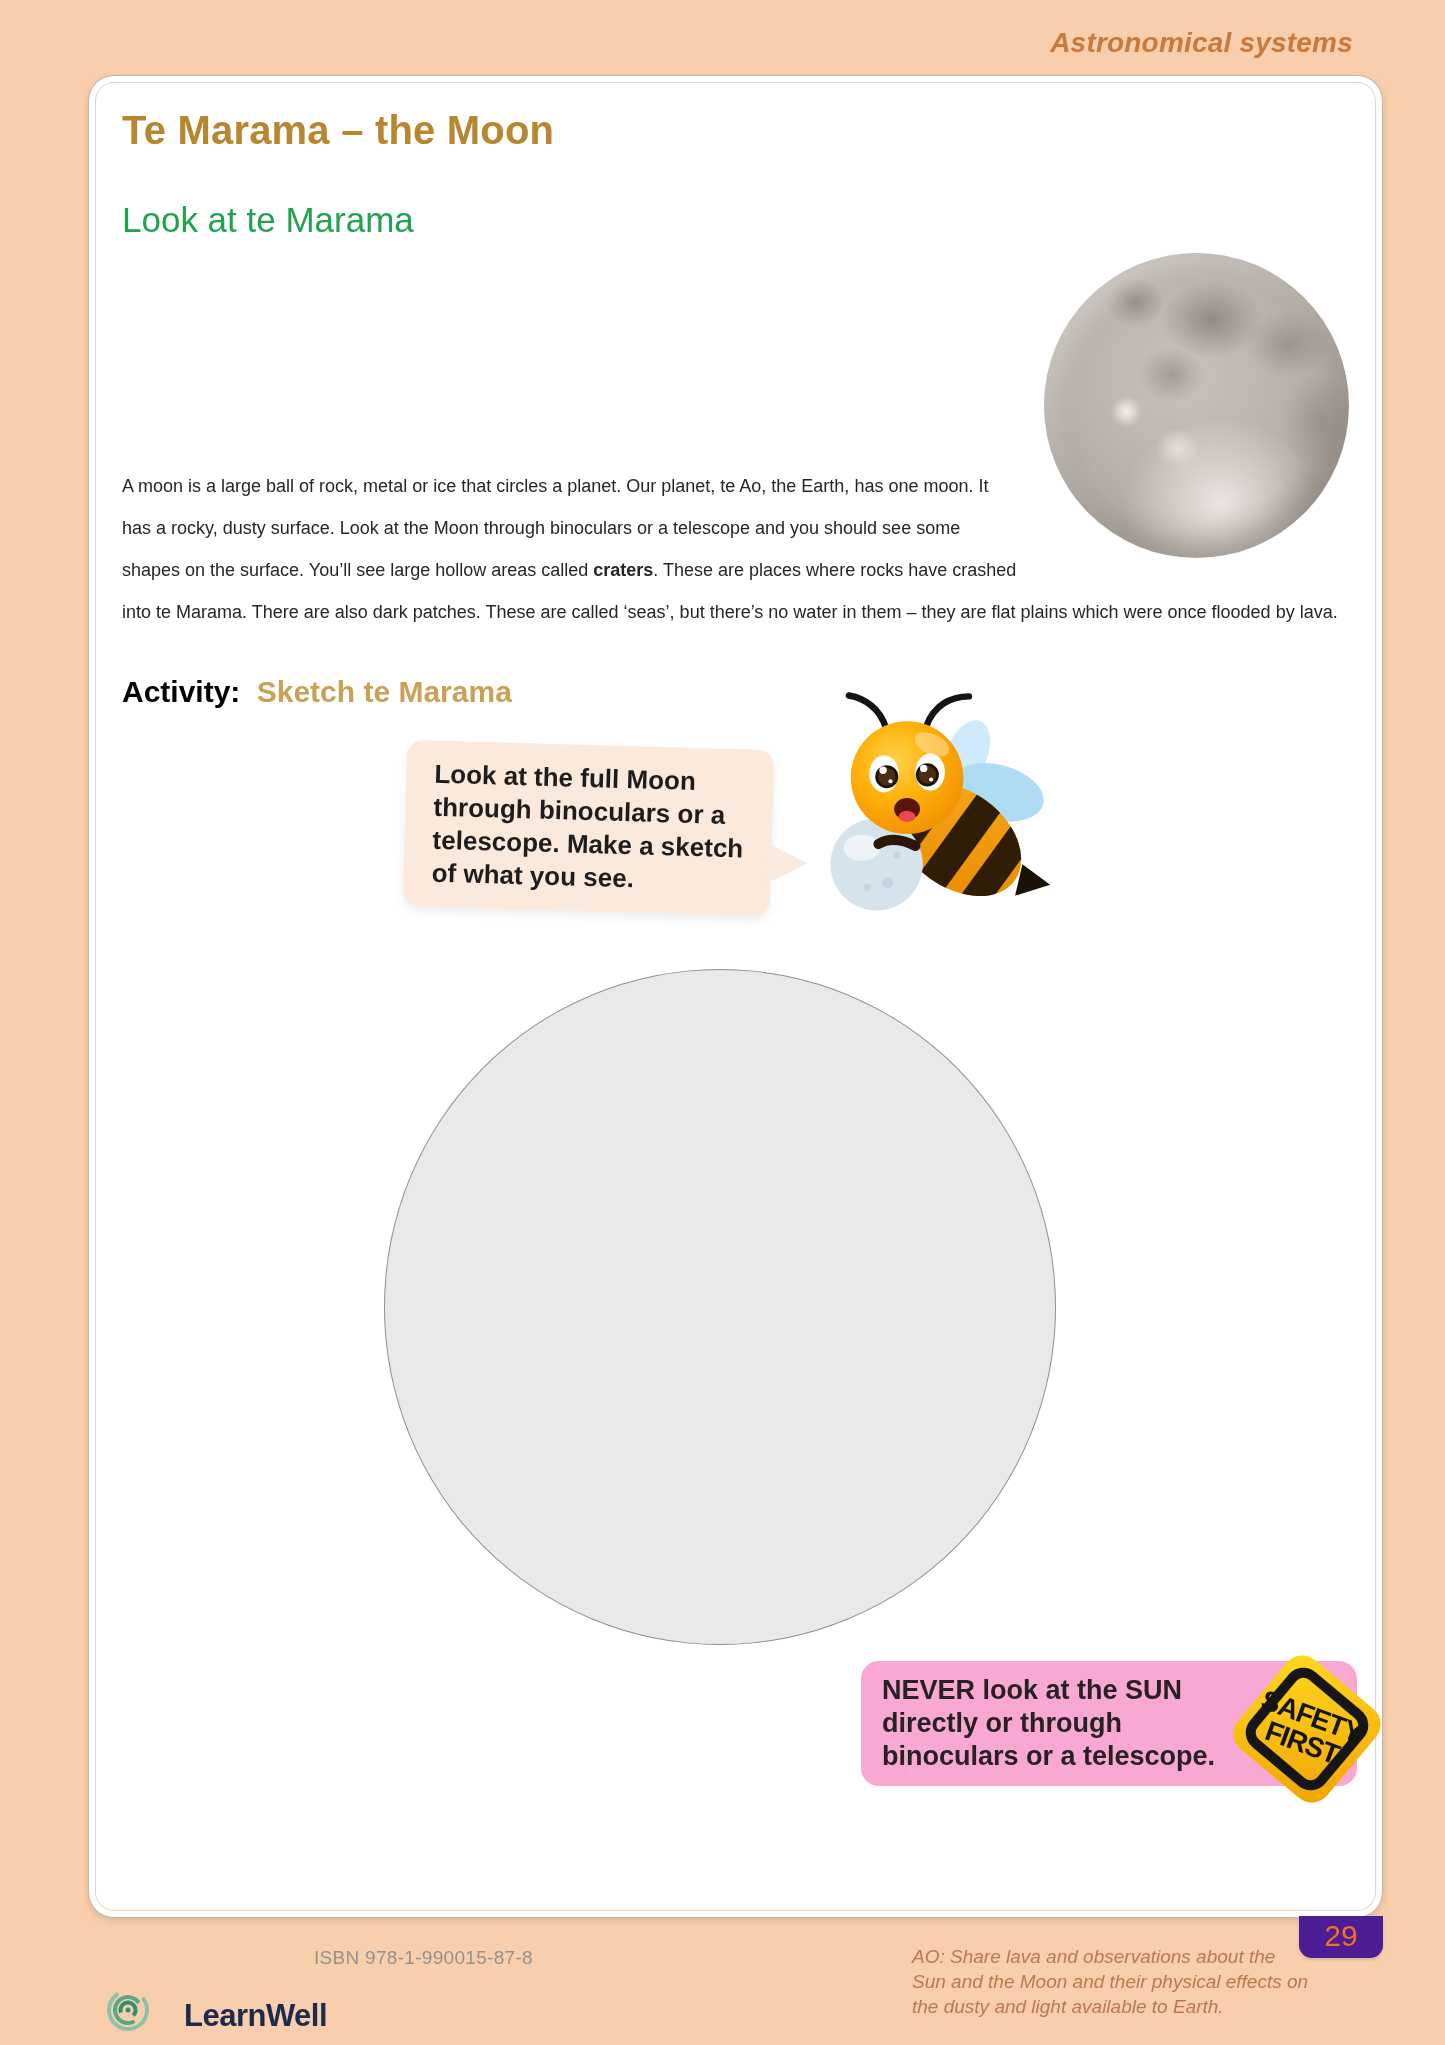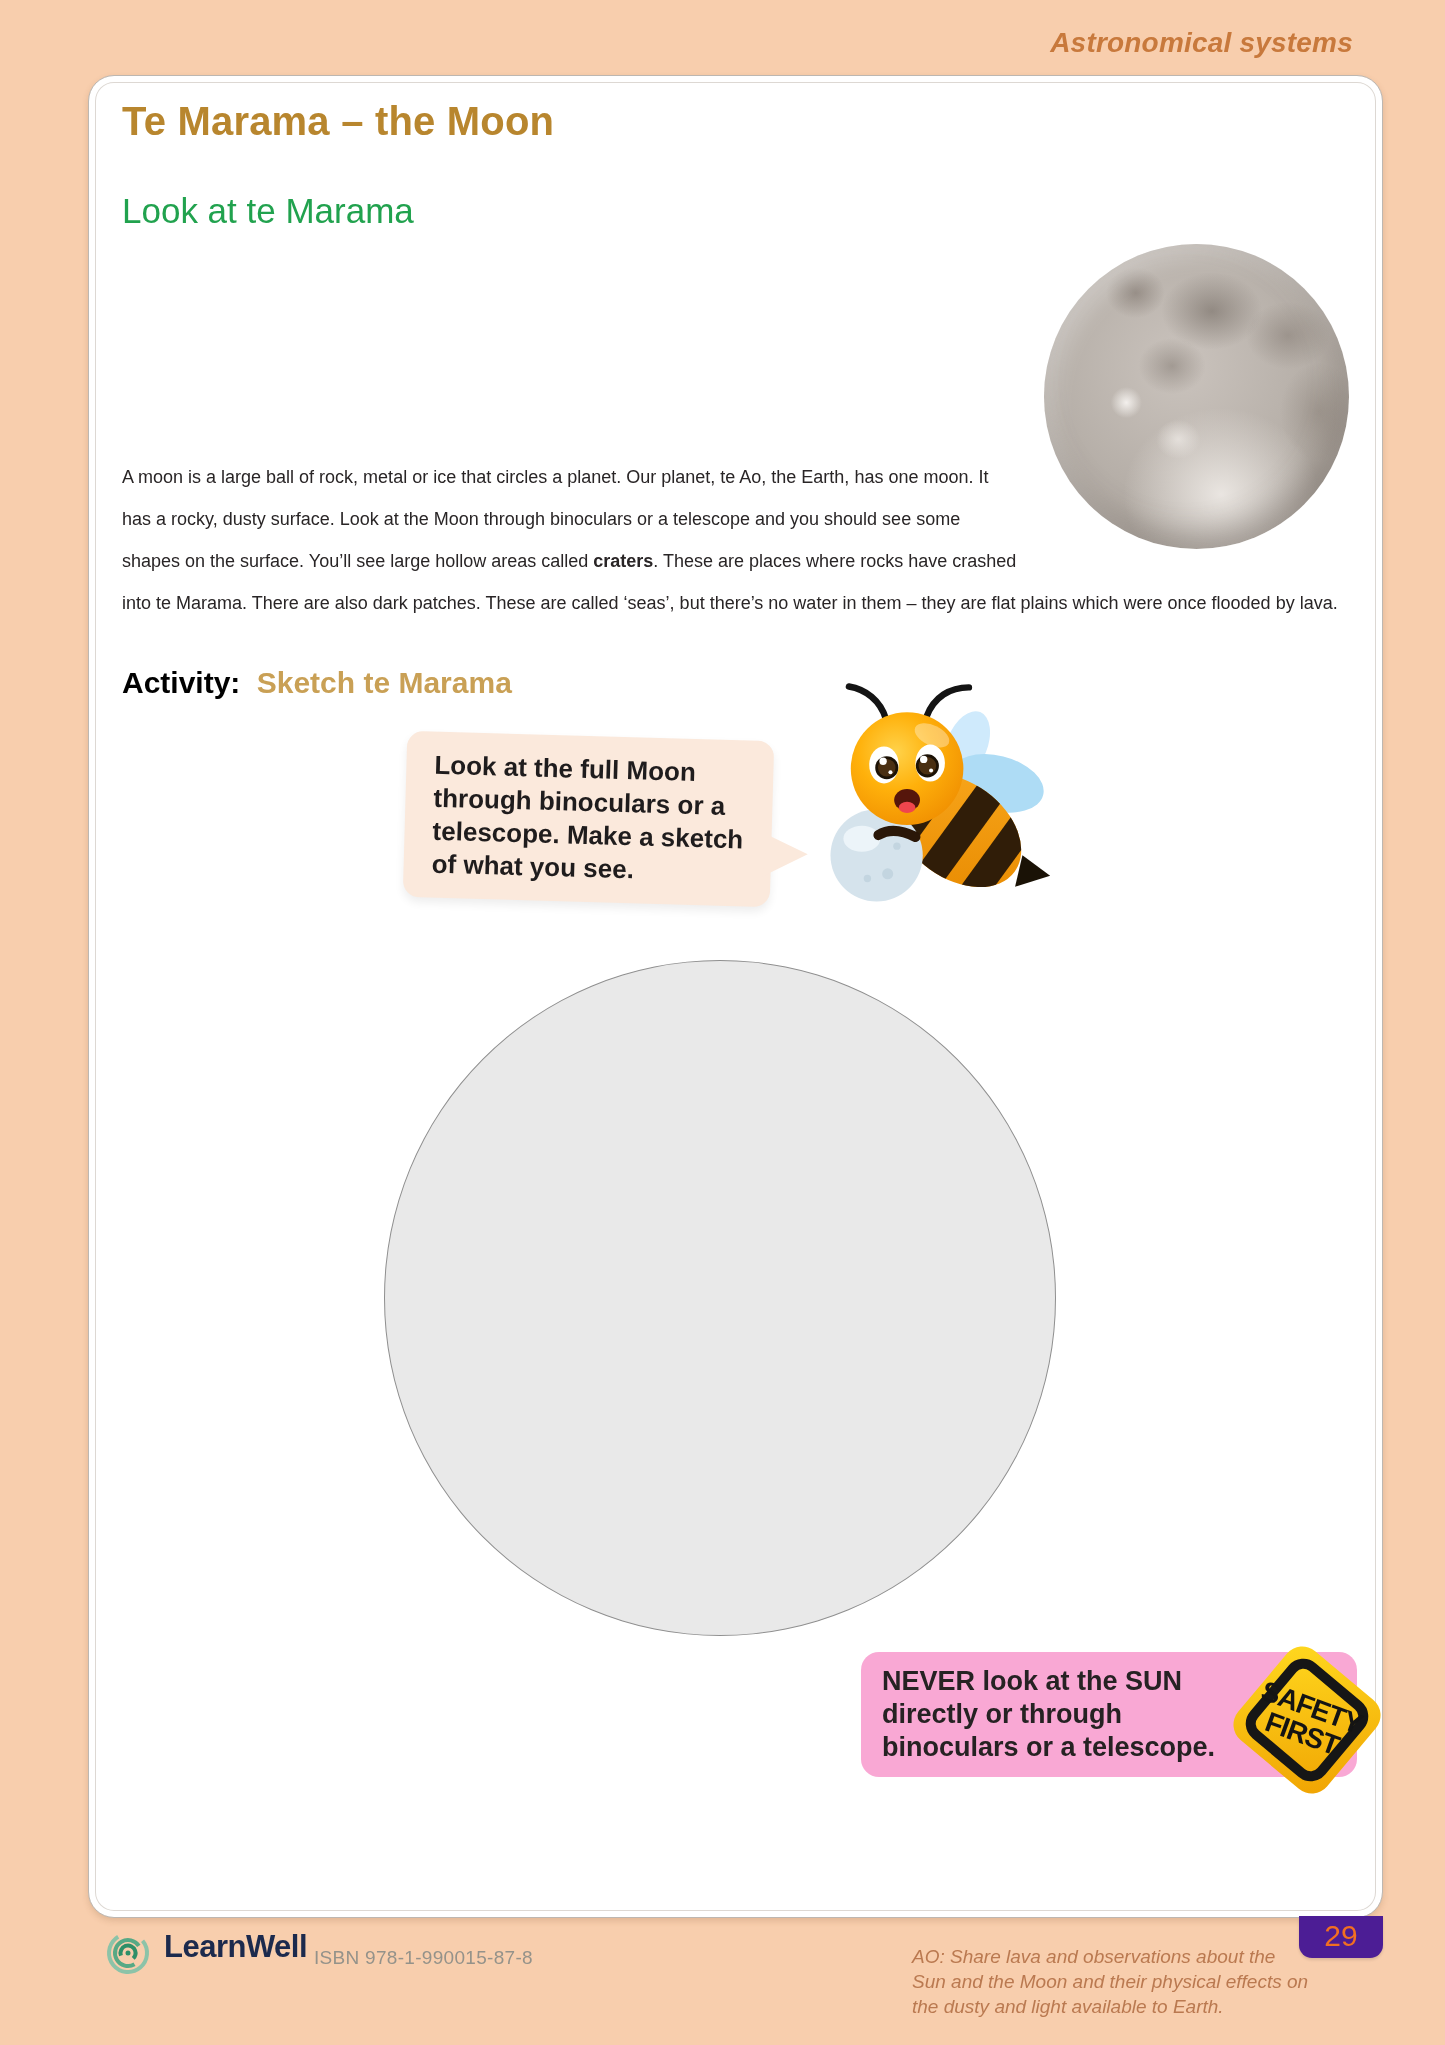--- a/index.html
+++ b/index.html
@@ -19,21 +19,21 @@
     color:#c8793c; letter-spacing:.2px;
   }
 
   .card {
     position:absolute; left:88px; top:75px;
     width:1295px; height:1843px;
     background:#ffffff;
     border:1px solid #bdb7b1;
     border-radius:26px;
     box-shadow: inset 0 0 0 6px #ffffff, inset 0 0 0 7px #ddd8d3, 0 3px 6px rgba(120,80,40,.18);
-    padding:17px 33px 0 33px;
+    padding:26px 33px 0 33px;
   }
 
   h1.title {
     font-size:40px; line-height:48px; font-weight:bold;
     color:#b8862e; margin-top:4px; letter-spacing:.2px;
   }
   h2.subtitle {
     font-size:35px; line-height:40px; font-weight:400;
     color:#21a24e; margin-top:46px;
   }
@@ -103,21 +103,21 @@
     background:#f9a8d4; border-radius:18px;
     padding:13px 150px 13px 21px;
   }
   .safety-line { font-size:27px; font-weight:bold; line-height:33px; color:#262223; white-space:nowrap; }
   .sign { position:absolute; right:-34px; top:-16px; width:168px; height:168px; }
   .sign text {
     font-family:"Liberation Sans", sans-serif;
     font-size:28px; font-weight:900; fill:#141414; letter-spacing:-1px;
   }
 
-  .brand-block { position:absolute; left:104px; top:1929px; display:flex; align-items:flex-start; }
+  .brand-block { position:absolute; left:104px; top:1986px; display:flex; align-items:flex-end;gap:20px; }
   .brand-name { font-size:31px; font-weight:700; color:#1c2a4d; margin-left:12px; letter-spacing:-.5px; }
   .isbn { position:absolute; left:314px; top:1947px; font-size:19px; color:#94928a; letter-spacing:.3px; }
   .ao-note { position:absolute; left:912px; top:1944px; font-size:19px; line-height:25px; font-style:italic; color:#ba7950; }
 
   .page-tab {
     position:absolute; left:1299px; top:1916px;
     width:84px; height:42px;
     background:#4c1d95;
     border-radius:0 0 13px 13px;
     box-shadow:0 2px 3px rgba(0,0,0,.12);

